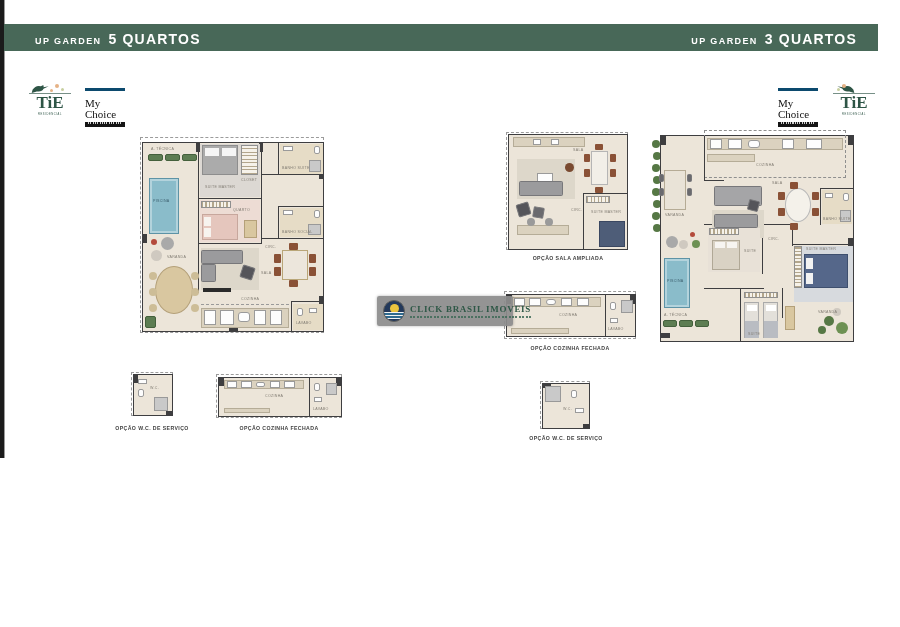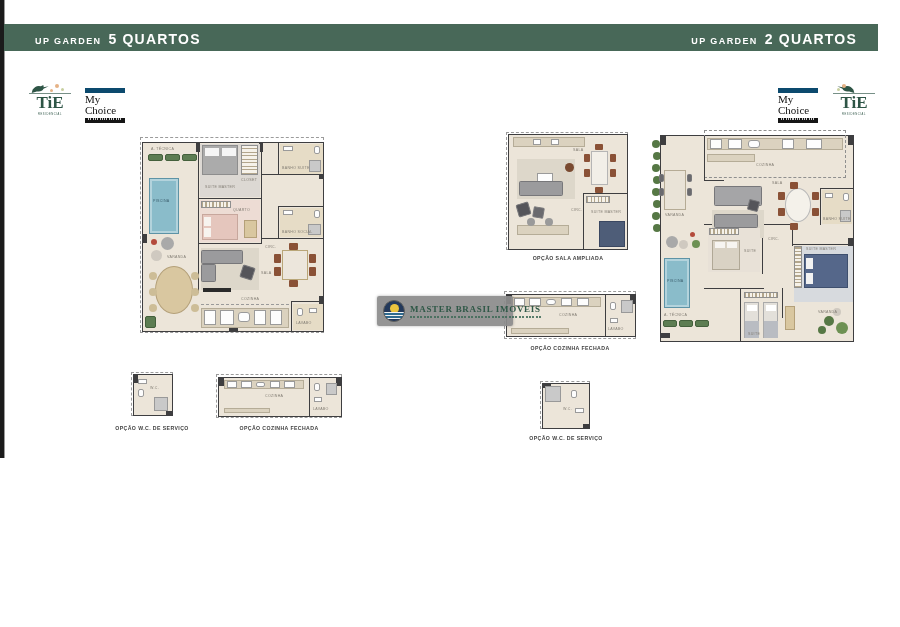--- a/index.html
+++ b/index.html
@@ -15,21 +15,21 @@
   .btext.l{left:31px}.btext.r{right:21px}
   .bpre{font-size:9px;font-weight:bold;letter-spacing:1.4px}
   .bbold{font-size:14px;font-weight:bold;letter-spacing:1.2px}
   
   .tie{position:absolute;width:48px;height:46px;text-align:center}
   .tie .branch{position:absolute;left:3px;top:11px;width:42px;height:1px;background:#2e5546;opacity:.65}
   .tie svg{position:absolute;left:4px;top:0;width:22px;height:12px}
   .dot{position:absolute;border-radius:50%}
   .tie-word{font-family:"Liberation Serif",serif;font-size:17px;font-weight:bold;color:#2e5546;line-height:1;margin-top:12px}
   .tie-sub{font-size:2.6px;color:#2e5546;letter-spacing:.6px;margin-top:1.5px}
-  .mychoice{position:absolute;width:40px;border-top:5px solid #0c4a6e;padding-top:1px}
+  .mychoice{position:absolute;width:40px;border-top:3px solid #0c4a6e;padding-top:7px}
   .mc-t{font-family:"Liberation Serif",serif;font-size:11px;line-height:1.04;color:#111}
   .mc-bar{margin-top:1.5px;height:4.5px;background:#151515}
   .mc-bar i{display:block;height:1.2px;margin:1.6px 3px 0;background:repeating-linear-gradient(90deg,#cfcfcf 0 1px,transparent 1px 2.3px)}
   
   .plan{position:absolute;border:1px dashed #9b9b9b}
   .floor{position:absolute;background:#ece5d9;outline:1.6px solid #3e3e40}
   .wall{position:absolute;background:#3e3e40}
   .dash{position:absolute;border:1px dashed #8f8f8f}
   .pool{position:absolute;background:#8abcca;border:1px solid #5d93a6;box-shadow:inset 0 0 0 2px rgba(255,255,255,.35)}
   .plant{position:absolute;background:#5d7d52;border:.5px solid #44603c;border-radius:2px}
@@ -85,21 +85,21 @@
   <div class="edge"></div>
   <div class="edge2"></div>
 
   <div class="banner">
     <div class="btext l">
       <span class="bpre">UP GARDEN</span>
       <span class="bbold">5 QUARTOS</span>
     </div>
     <div class="btext r">
       <span class="bpre">UP GARDEN</span>
-      <span class="bbold">2 QUARTOS</span>
+      <span class="bbold">3 QUARTOS</span>
     </div>
   </div>
 
   <div class="tie" style="left:26px;top:82px">
     <div class="branch"></div>
     <svg viewBox="0 0 26 14">
         <path d="M3 9 Q7 3 13 5 Q17 2 16 6 L22 5 L16 8 Q14 12 8 11 L2 13 Z" fill="#2e5546"></path>
       </svg>
     <span class="dot" style="left:29px;top:2px;width:4px;height:4px;background:#e5b286"></span>
     <span class="dot" style="left:35px;top:6px;width:3px;height:3px;background:#c7cf9f"></span>
@@ -416,21 +416,21 @@
     <div class="circ" style="left:181px;top:180px;width:8px;height:8px;background:#cfc9c0"></div>
     <span class="lbl" style="left:166px;top:183px">VARANDA</span>
   </div>
 
   <div class="wm">
     <div class="wm-logo">
       <div class="wm-sun"></div>
       <div class="wm-wave"></div>
     </div>
     <div style="flex:1">
-      <div class="wm-name">MASTER BRASIL IMOVEIS</div>
+      <div class="wm-name">CLICK BRASIL IMOVEIS</div>
       <div class="wm-tag"></div>
     </div>
   </div>
 
   <div class="edbox" style="left:303px;top:458px;width:84px">
     <div class="edtitle">ED. BEGÔNIA</div>
     <div class="edrule"></div>
     <div class="edunit">Unidade 103</div>
     <div class="edarea">Área Privativa - 82,51 m²</div>
     <div class="edunit" style="margin-top:4.5px">Unidade 106</div>

